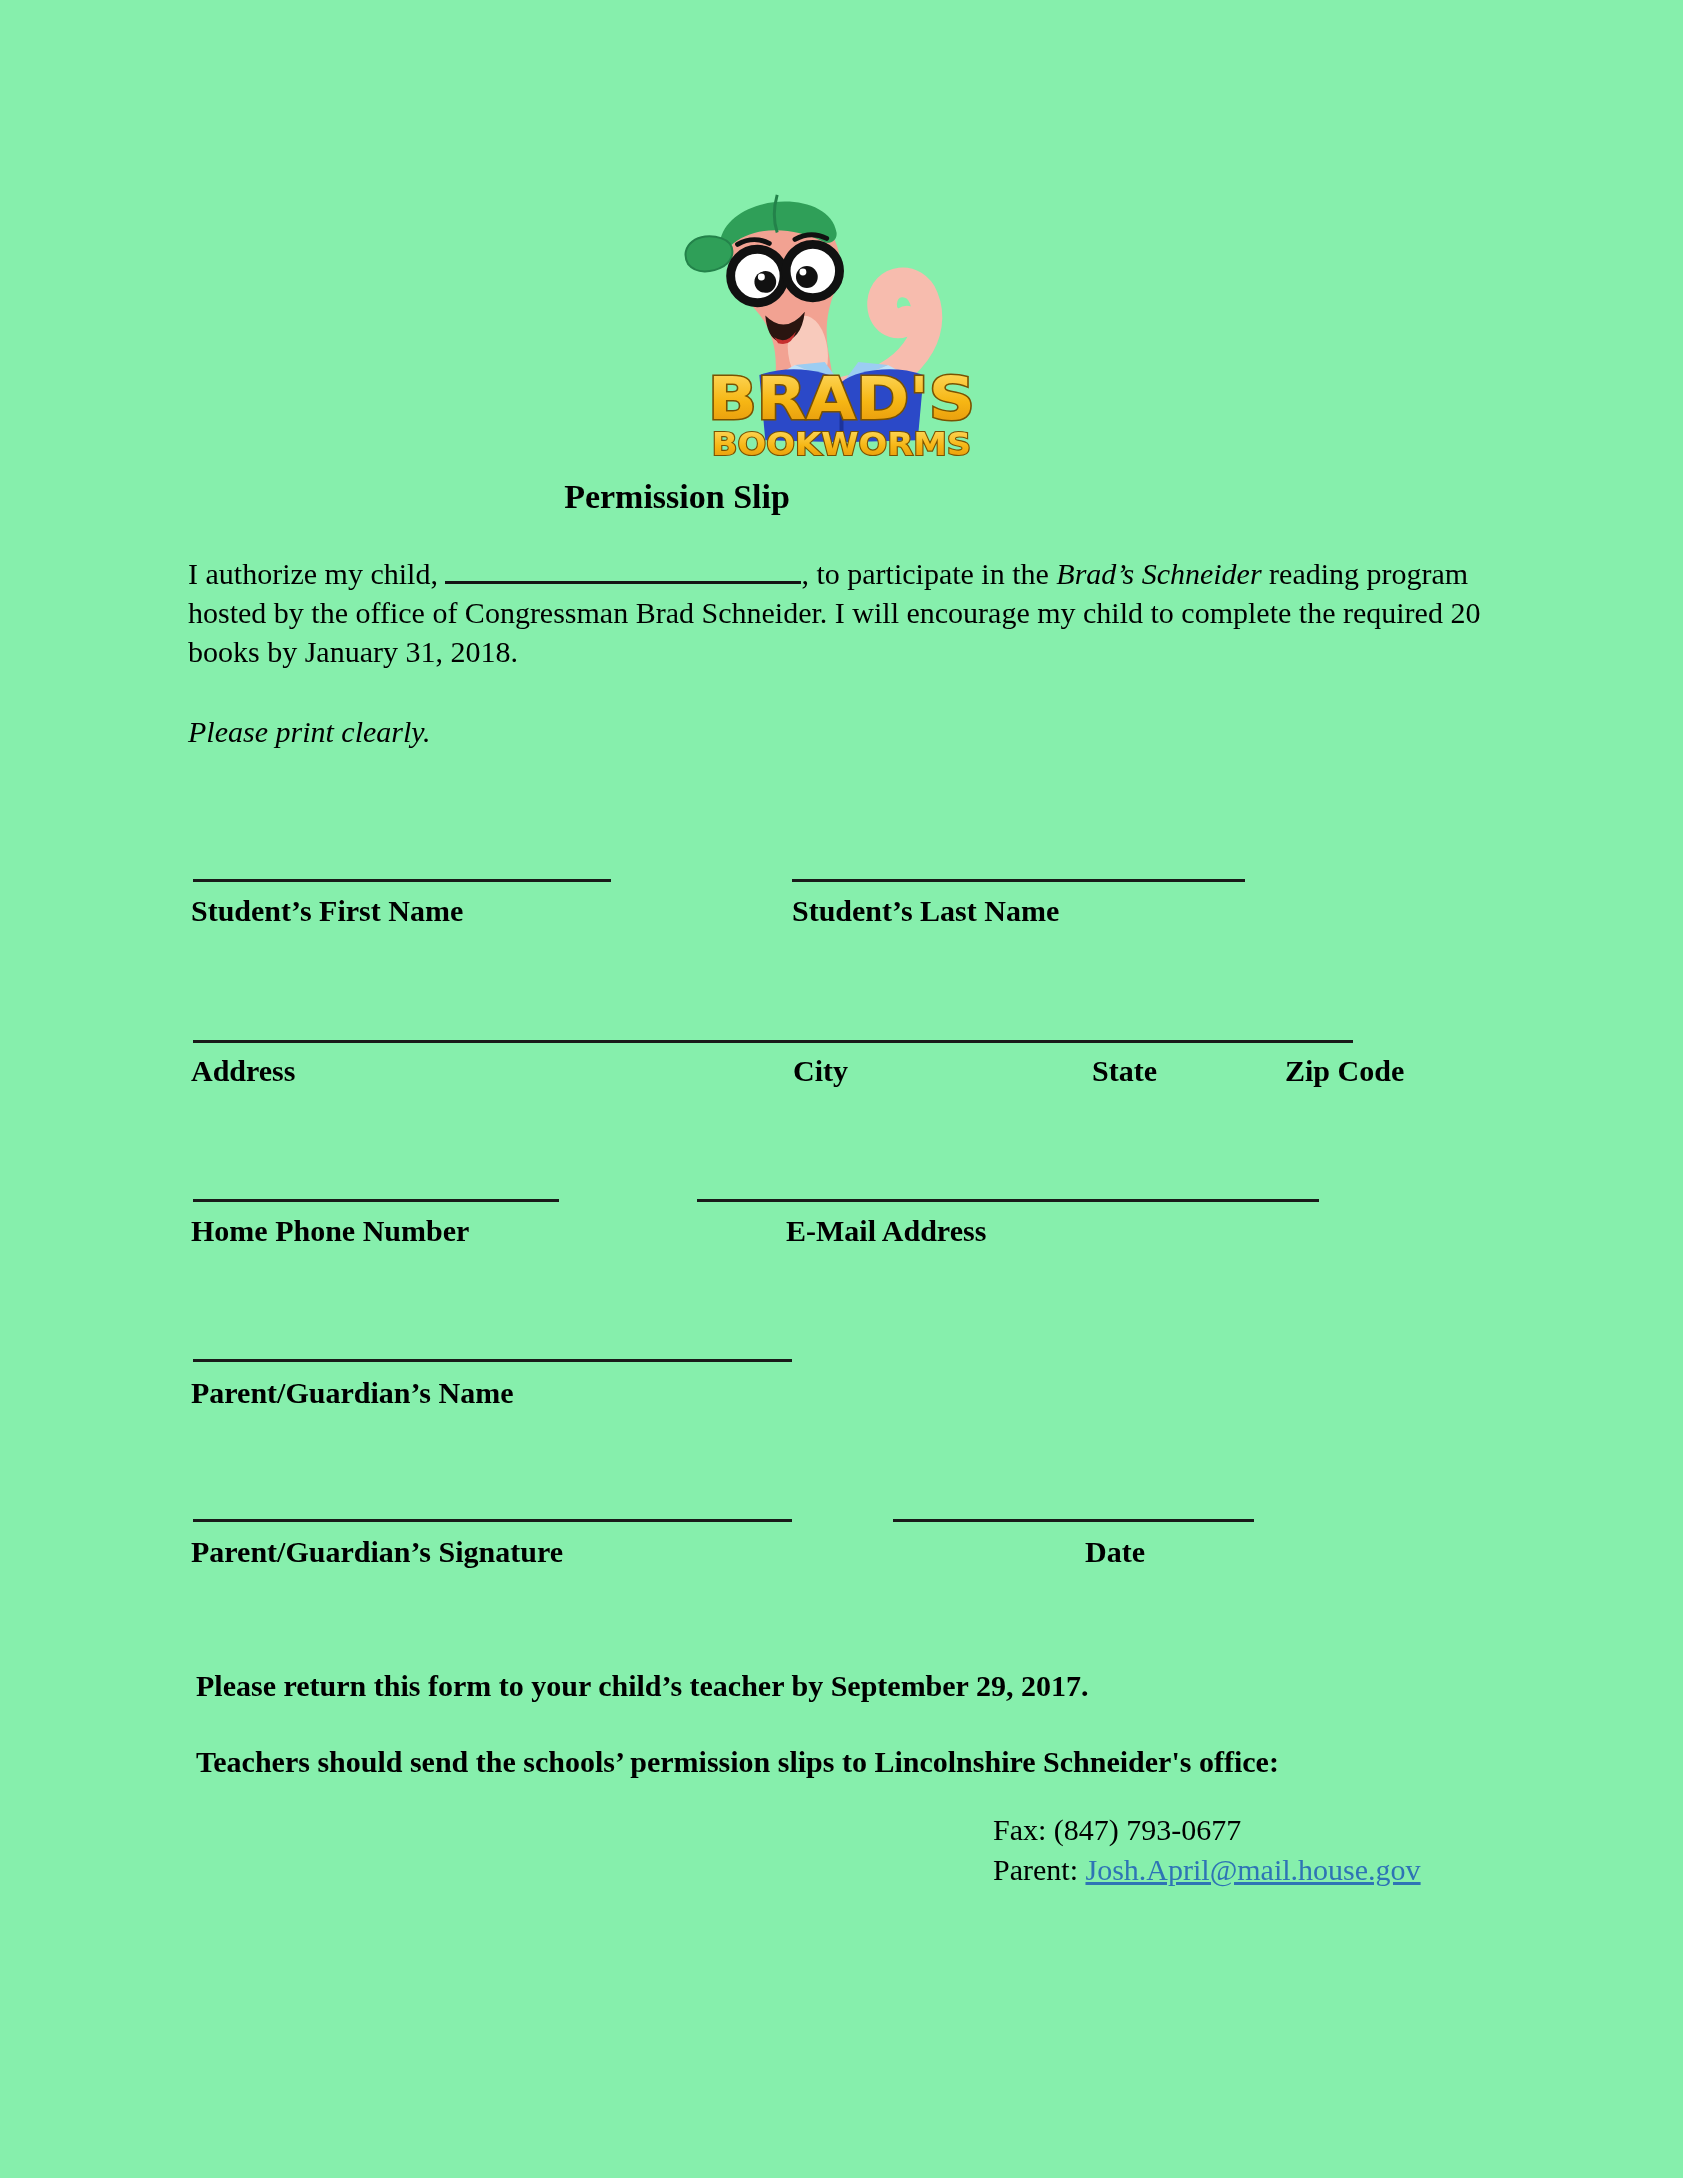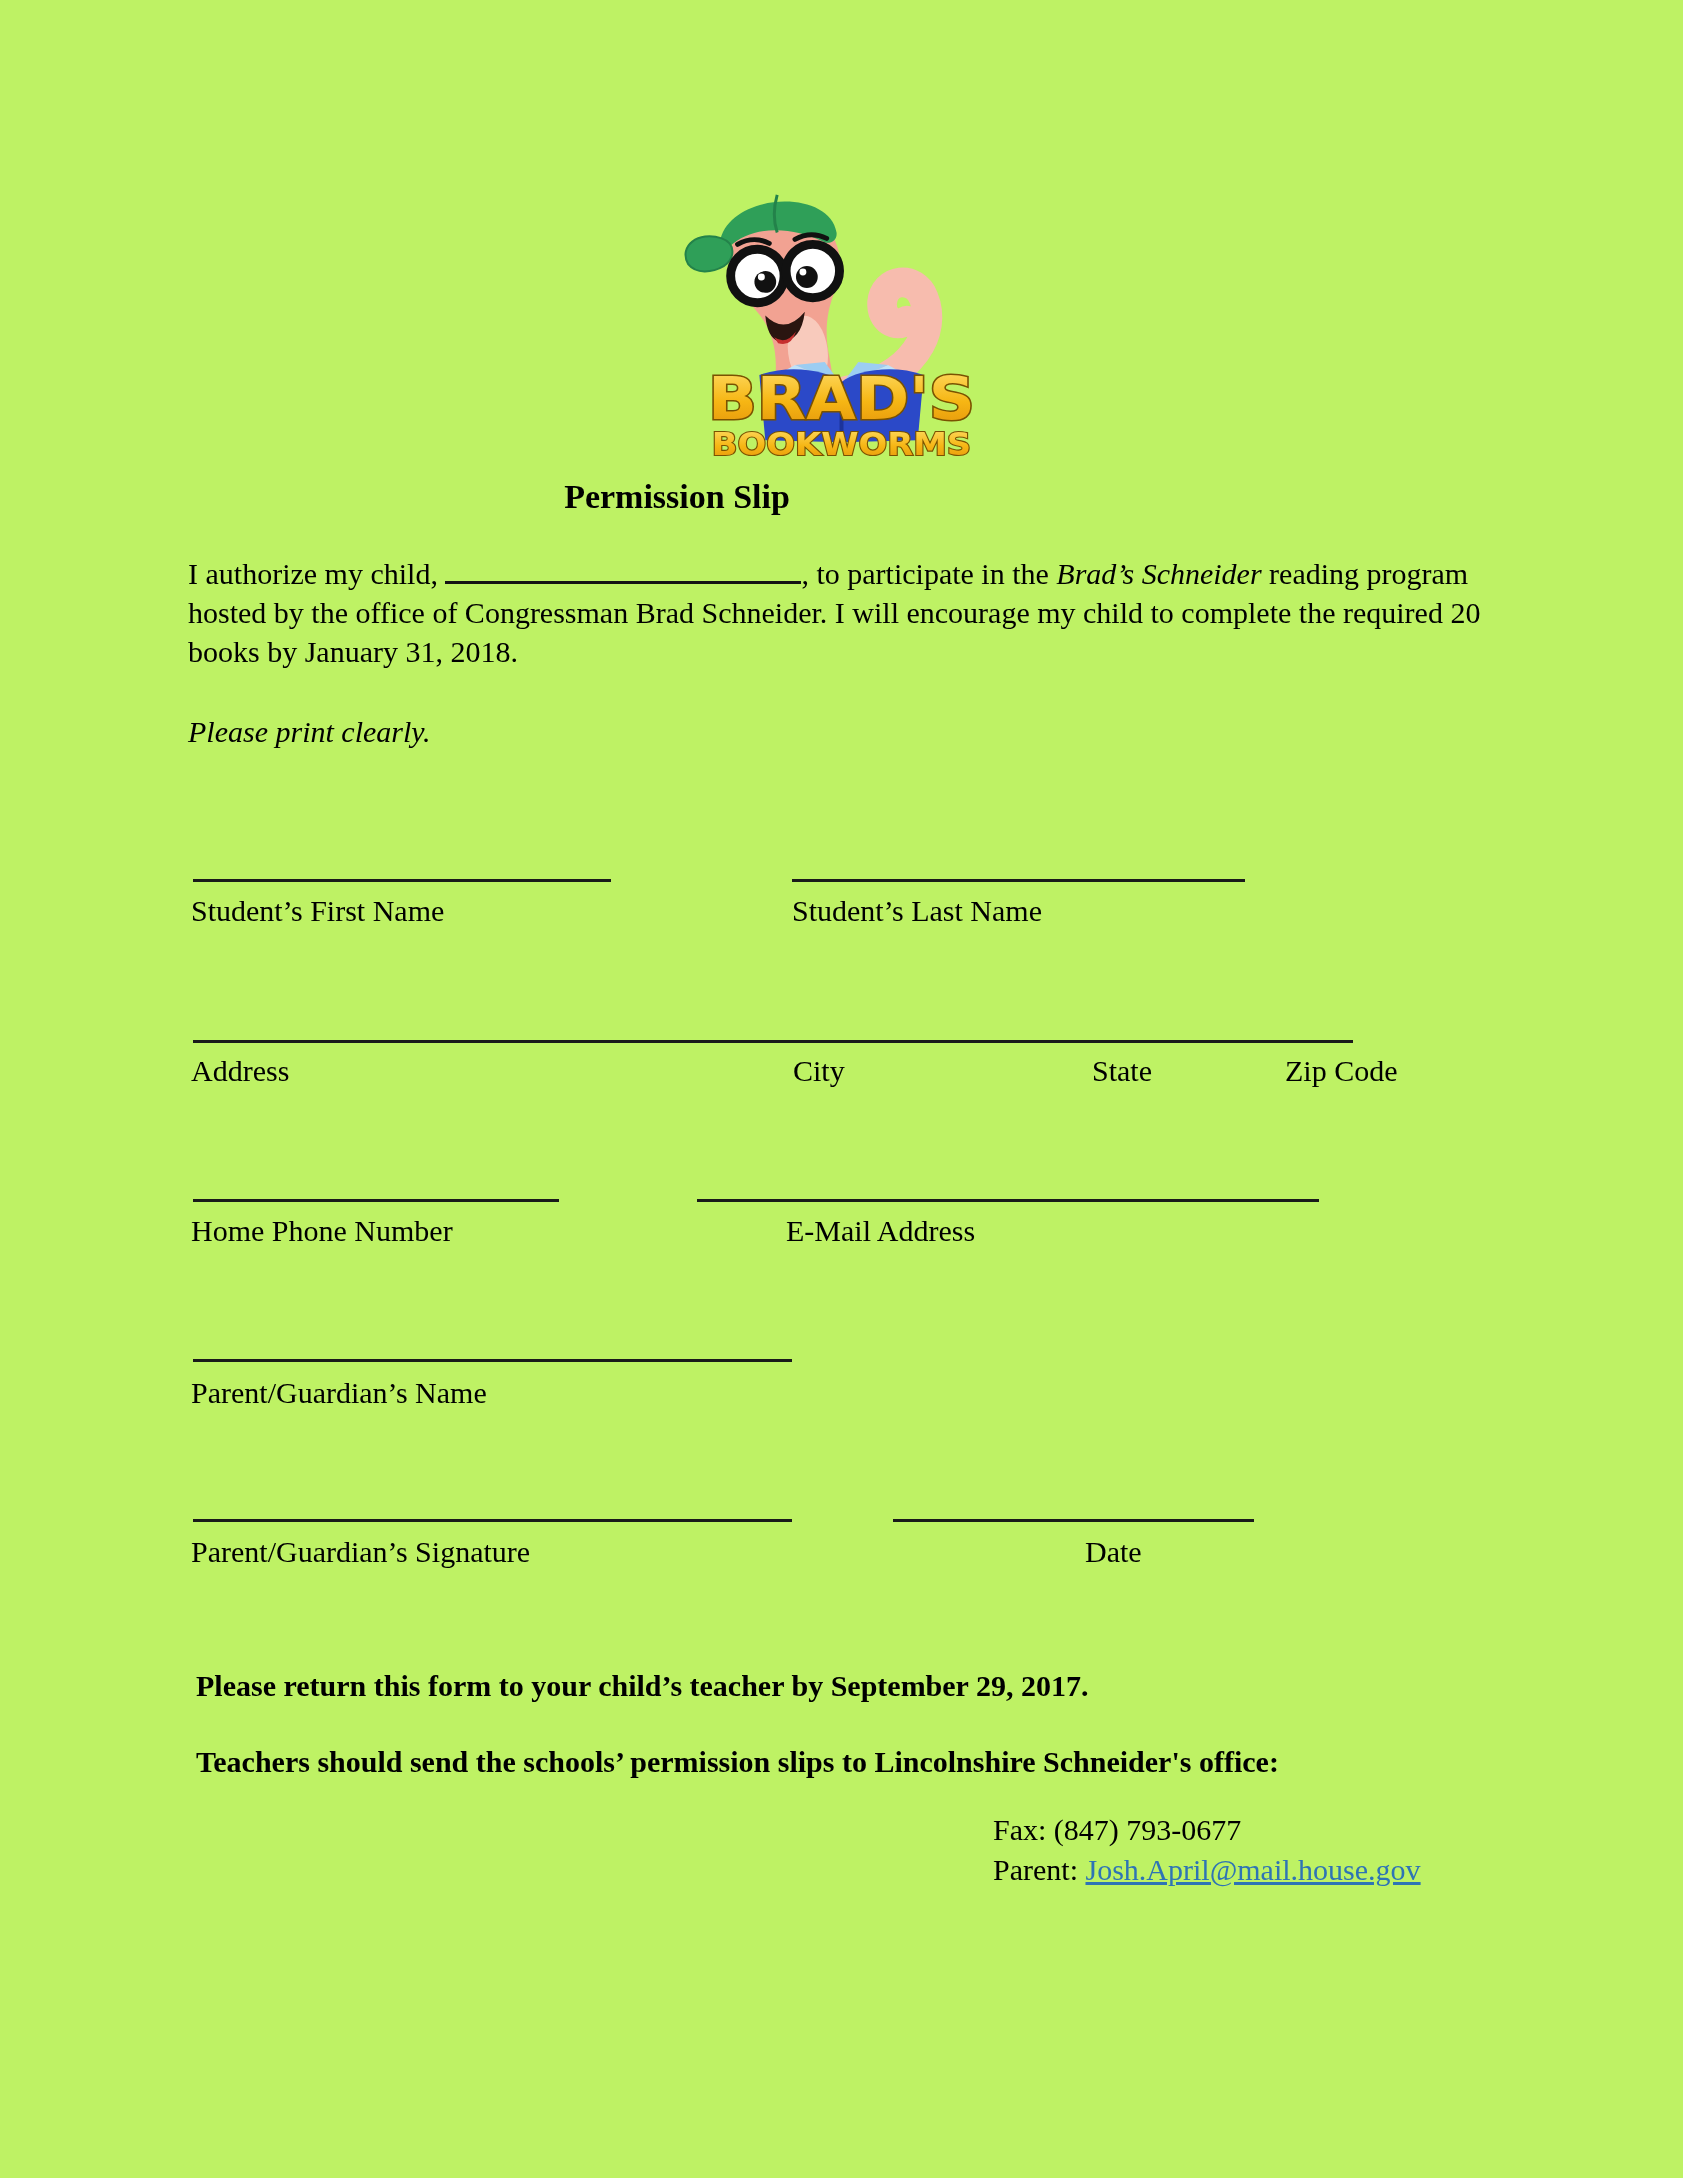--- a/index.html
+++ b/index.html
@@ -1,20 +1,20 @@
 <!DOCTYPE html>
 <html><head>
 <meta charset="utf-8">
 <style>
   html, body { margin: 0; padding: 0; background: #ffffff; }
   .page {
     position: relative;
     width: 1683px;
     height: 2178px;
-    background: #bef264;
+    background: #86efac;
     font-family: "Liberation Serif", serif;
     color: #000000;
     overflow: hidden;
   }
   .logo-wrap { position: absolute; left: 678px; top: 181px; width: 327px; height: 287px; }
   .title {
     position: absolute; left: 0; top: 478px; width: 1354px;
     text-align: center; font-size: 34px; font-weight: bold; margin: 0;
   }
   .intro {
@@ -27,21 +27,21 @@
   }
   .note-italic {
     position: absolute; left: 188px; font-size: 30px; font-style: italic; margin: 0;
     white-space: nowrap;
   }
   .note-bold-italic {
     position: absolute; left: 188px; font-size: 30px; font-weight: bold;
     margin: 8px; white-space: nowrap;
   }
   .rule { position: absolute; height: 3px; background: #1a1a1a; }
-  .flabel { position: absolute; font-size: 30px; white-space: nowrap; }
+  .flabel { position: absolute; font-size: 30px; white-space: nowrap; font-weight: bold; }
   .contact-col { position: absolute; font-size: 30px; line-height: 40px; }
   .link { color: #2e74b5; text-decoration: underline; cursor: pointer; }
   .brand-text {
     font-family: "DejaVu Sans", sans-serif;
     font-weight: bold;
     text-anchor: middle;
     paint-order: stroke fill;
   }
 </style>
 </head>

